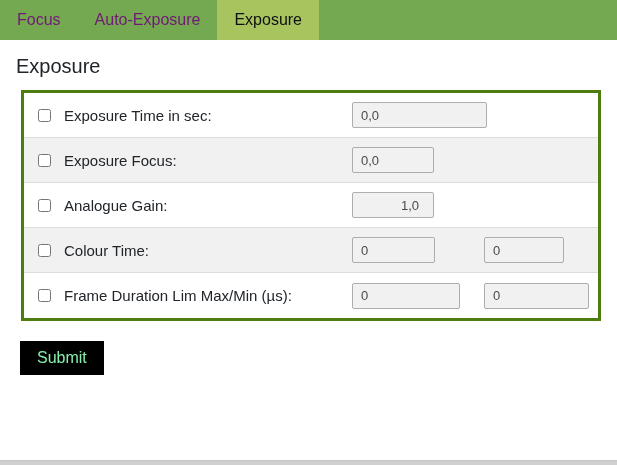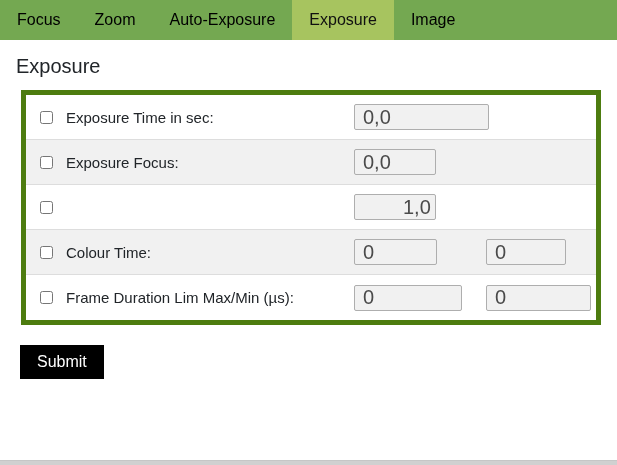--- a/index.html
+++ b/index.html
@@ -16,41 +16,41 @@
     display: flex;
     height: 40px;
     background: #74a851;
     align-items: stretch;
   }
   .tab {
     display: flex;
     align-items: center;
     padding: 0 17px;
     font-size: 16px;
-    color: #000000;
+    color: #701a75;
     cursor: pointer;
     white-space: nowrap;
   }
   .tab.active {
     background: #a7c45f;
     color: #101010;
   }
 
   
   .page-title {
     margin: 15px 0 12px 16px;
     font-size: 20px;
     font-weight: 400;
     color: #212529;
   }
 
   .settings-table {
     margin-left: 21px;
     width: 580px;
-    border: 5px solid #4d7c0f;
+    border: 3px solid #4d7c0f;
   }
   .row {
     position: relative;
     height: 45px;
     display: flex;
     align-items: center;
     padding-left: 14px;
     background: #ffffff;
     border-bottom: 1px solid #dddddd;
   }
@@ -69,39 +69,39 @@
 
   .inp {
     position: absolute;
     top: 50%;
     transform: translateY(-50%);
     height: 26px;
     background: #f1f1f1;
     border: 1px solid #aeaeae;
     border-radius: 2px;
     color: #4a4a4a;
-    font-size: 20px;
+    font-size: 13px;
     font-family: "Liberation Sans", sans-serif;
     padding: 0 4px 0 8px;
   }
   .inp-a { left: 328px; }
   .inp-b { left: 460px; }
   .r1 .inp-a { width: 135px; }
   .r2 .inp-a { width: 82px; }
   .r3 .inp-a { width: 82px; padding-left: 48px; }
   .r4 .inp-a { width: 83px; }
   .r4 .inp-b { width: 80px; }
   .r5 .inp-a { width: 108px; }
   .r5 .inp-b { width: 105px; }
 
   .submit-btn {
     display: inline-block;
     margin: 20px 0 0 20px;
     background: #000000;
-    color: #ffffff;
+    color: #86efac;
     border: none;
     font-size: 16px;
     font-family: "Liberation Sans", sans-serif;
     padding: 8px 17px;
     cursor: pointer;
   }
 
   .bottom-strip {
     position: absolute;
     left: 0; bottom: 0;
@@ -110,44 +110,43 @@
     border-top: 1px solid #c6c6c6;
   }
 </style>
 </head>
 <body>
 
 
 
 <div class="tabbar">
   <div class="tab">Focus</div>
-  <div class="tab">Zoom</div>
   <div class="tab">Auto-Exposure</div>
   <div class="tab active">Exposure</div>
-  <div class="tab">Image</div>
 </div>
 
 <h1 class="page-title">Exposure</h1>
 
 <div class="settings-table">
 
   <div class="row r1">
     <input type="checkbox" style="">
     <span class="lbl">Exposure Time in sec:</span>
     <input type="text" class="inp inp-a" value="0,0" style="">
   </div>
 
   <div class="row r2 stripe">
     <input type="checkbox" style="">
     <span class="lbl">Exposure Focus:</span>
     <input type="text" class="inp inp-a" value="0,0" style="">
   </div>
 
   <div class="row r3">
     <input type="checkbox" style="">
+    <span class="lbl">Analogue Gain:</span>
     <input type="text" class="inp inp-a" value="1,0" style="">
   </div>
 
   <div class="row r4 stripe">
     <input type="checkbox" style="">
     <span class="lbl">Colour Time:</span>
     <input type="text" class="inp inp-a" value="0" style="">
     <input type="text" class="inp inp-b" value="0" style="">
   </div>
 

